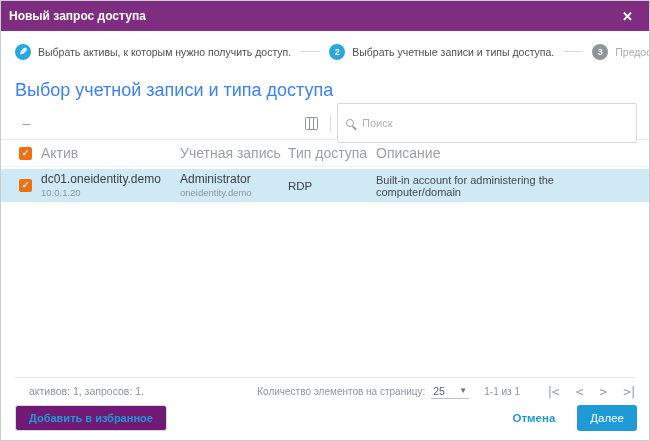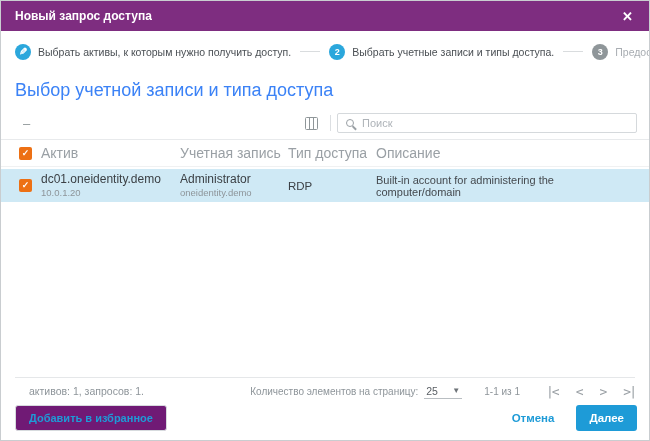--- a/index.html
+++ b/index.html
@@ -12,21 +12,21 @@
     border: 1px solid #c9cdd0;
   }
 
   
   .titlebar {
     height: 30px;
     background: #7e2d80;
     display: flex;
     align-items: center;
     justify-content: space-between;
-    padding: 0 16px 0 14px;
+    padding: 0 16px 0 8px;
   }
   .titlebar .title { color: #ffffff; font-size: 12px; font-weight: bold; }
   .titlebar .close { color: #ffffff; font-size: 13px; font-weight: bold; cursor: pointer; line-height: 1; }
 
   
   .steps {
     height: 41px;
     display: flex;
     align-items: center;
     padding: 0 14px;
@@ -58,21 +58,21 @@
     height: 28px;
     display: flex;
     align-items: center;
     padding: 0 12px 4px 18px;
   }
   .minus-btn { color: #8f9699; font-size: 13px; cursor: pointer; line-height: 1; padding: 0 4px; }
   .toolbar .spacer { flex: 1; }
   .colpick-btn { cursor: pointer; display: flex; align-items: center; padding: 0 6px; }
   .vdivider { width: 1px; height: 16px; background: #dcdfe2; margin: 0 6px; }
   .searchbox {
-    width: 300px; height: 20px;
+    width: 300px; height: 40px;
     border: 1px solid #d5d9dc; border-radius: 2px;
     display: flex; align-items: center;
     padding: 0 8px; background: #fff;
   }
   .search-glyph {
     width: 8px; height: 8px; border: 1.5px solid #9aa0a5; border-radius: 50%;
     position: relative; flex: none; margin-right: 8px;
   }
   .search-glyph::after {
     content: ""; position: absolute; width: 5px; height: 1.5px; background: #9aa0a5;
@@ -128,21 +128,21 @@
     height: 20px; display: flex; align-items: center;
     padding: 0 14px 0 28px;
   }
   .summary { font-size: 10.5px; color: #8e959a; }
   .footerbar .spacer { flex: 1; }
   .pagesize-label { font-size: 10px; color: #8e959a; margin-right: 6px; }
   .pagesize-select {
     display: inline-flex; align-items: center;
     border-bottom: 1px solid #b9bec2;
     padding: 1px 2px; min-width: 38px; justify-content: space-between;
-    cursor: pointer; margin-right: 22px;
+    cursor: pointer; margin-right: 15px;
   }
   .pagesize-value { font-size: 10.5px; color: #5a5f64; }
   .caret { font-size: 8px; color: #6d7378; margin-left: 8px; }
   .range { font-size: 10px; color: #8e959a; margin-right: 26px; }
   .pager { display: flex; align-items: center; gap: 18px; }
   .pager-btn {
     font-size: 13px; color: #9aa0a5; cursor: pointer;
     font-family: "DejaVu Sans Mono", monospace; letter-spacing: -2px;
   }
 
@@ -159,21 +159,21 @@
     font-family: "Liberation Sans", sans-serif;
   }
   .actions .spacer { flex: 1; }
   .btn-link {
     background: none; border: none; color: #1e9bd7;
     font-size: 11.5px; font-weight: bold; cursor: pointer; margin-right: 22px;
     font-family: "Liberation Sans", sans-serif;
   }
   .btn-primary {
     background: #1e9bd7; border: none; border-radius: 3px;
-    color: #fff; font-size: 11.5px; font-weight: bold;
+    color: #fff; font-size: 11.5px; font-weight: normal;
     padding: 7px 13px; cursor: pointer;
     font-family: "Liberation Sans", sans-serif;
   }
 
   
   .colpick-svg rect { stroke: #8f9699; fill: none; }
   .colpick-svg line { stroke: #8f9699; }
 </style>
 </head>
 <body>

